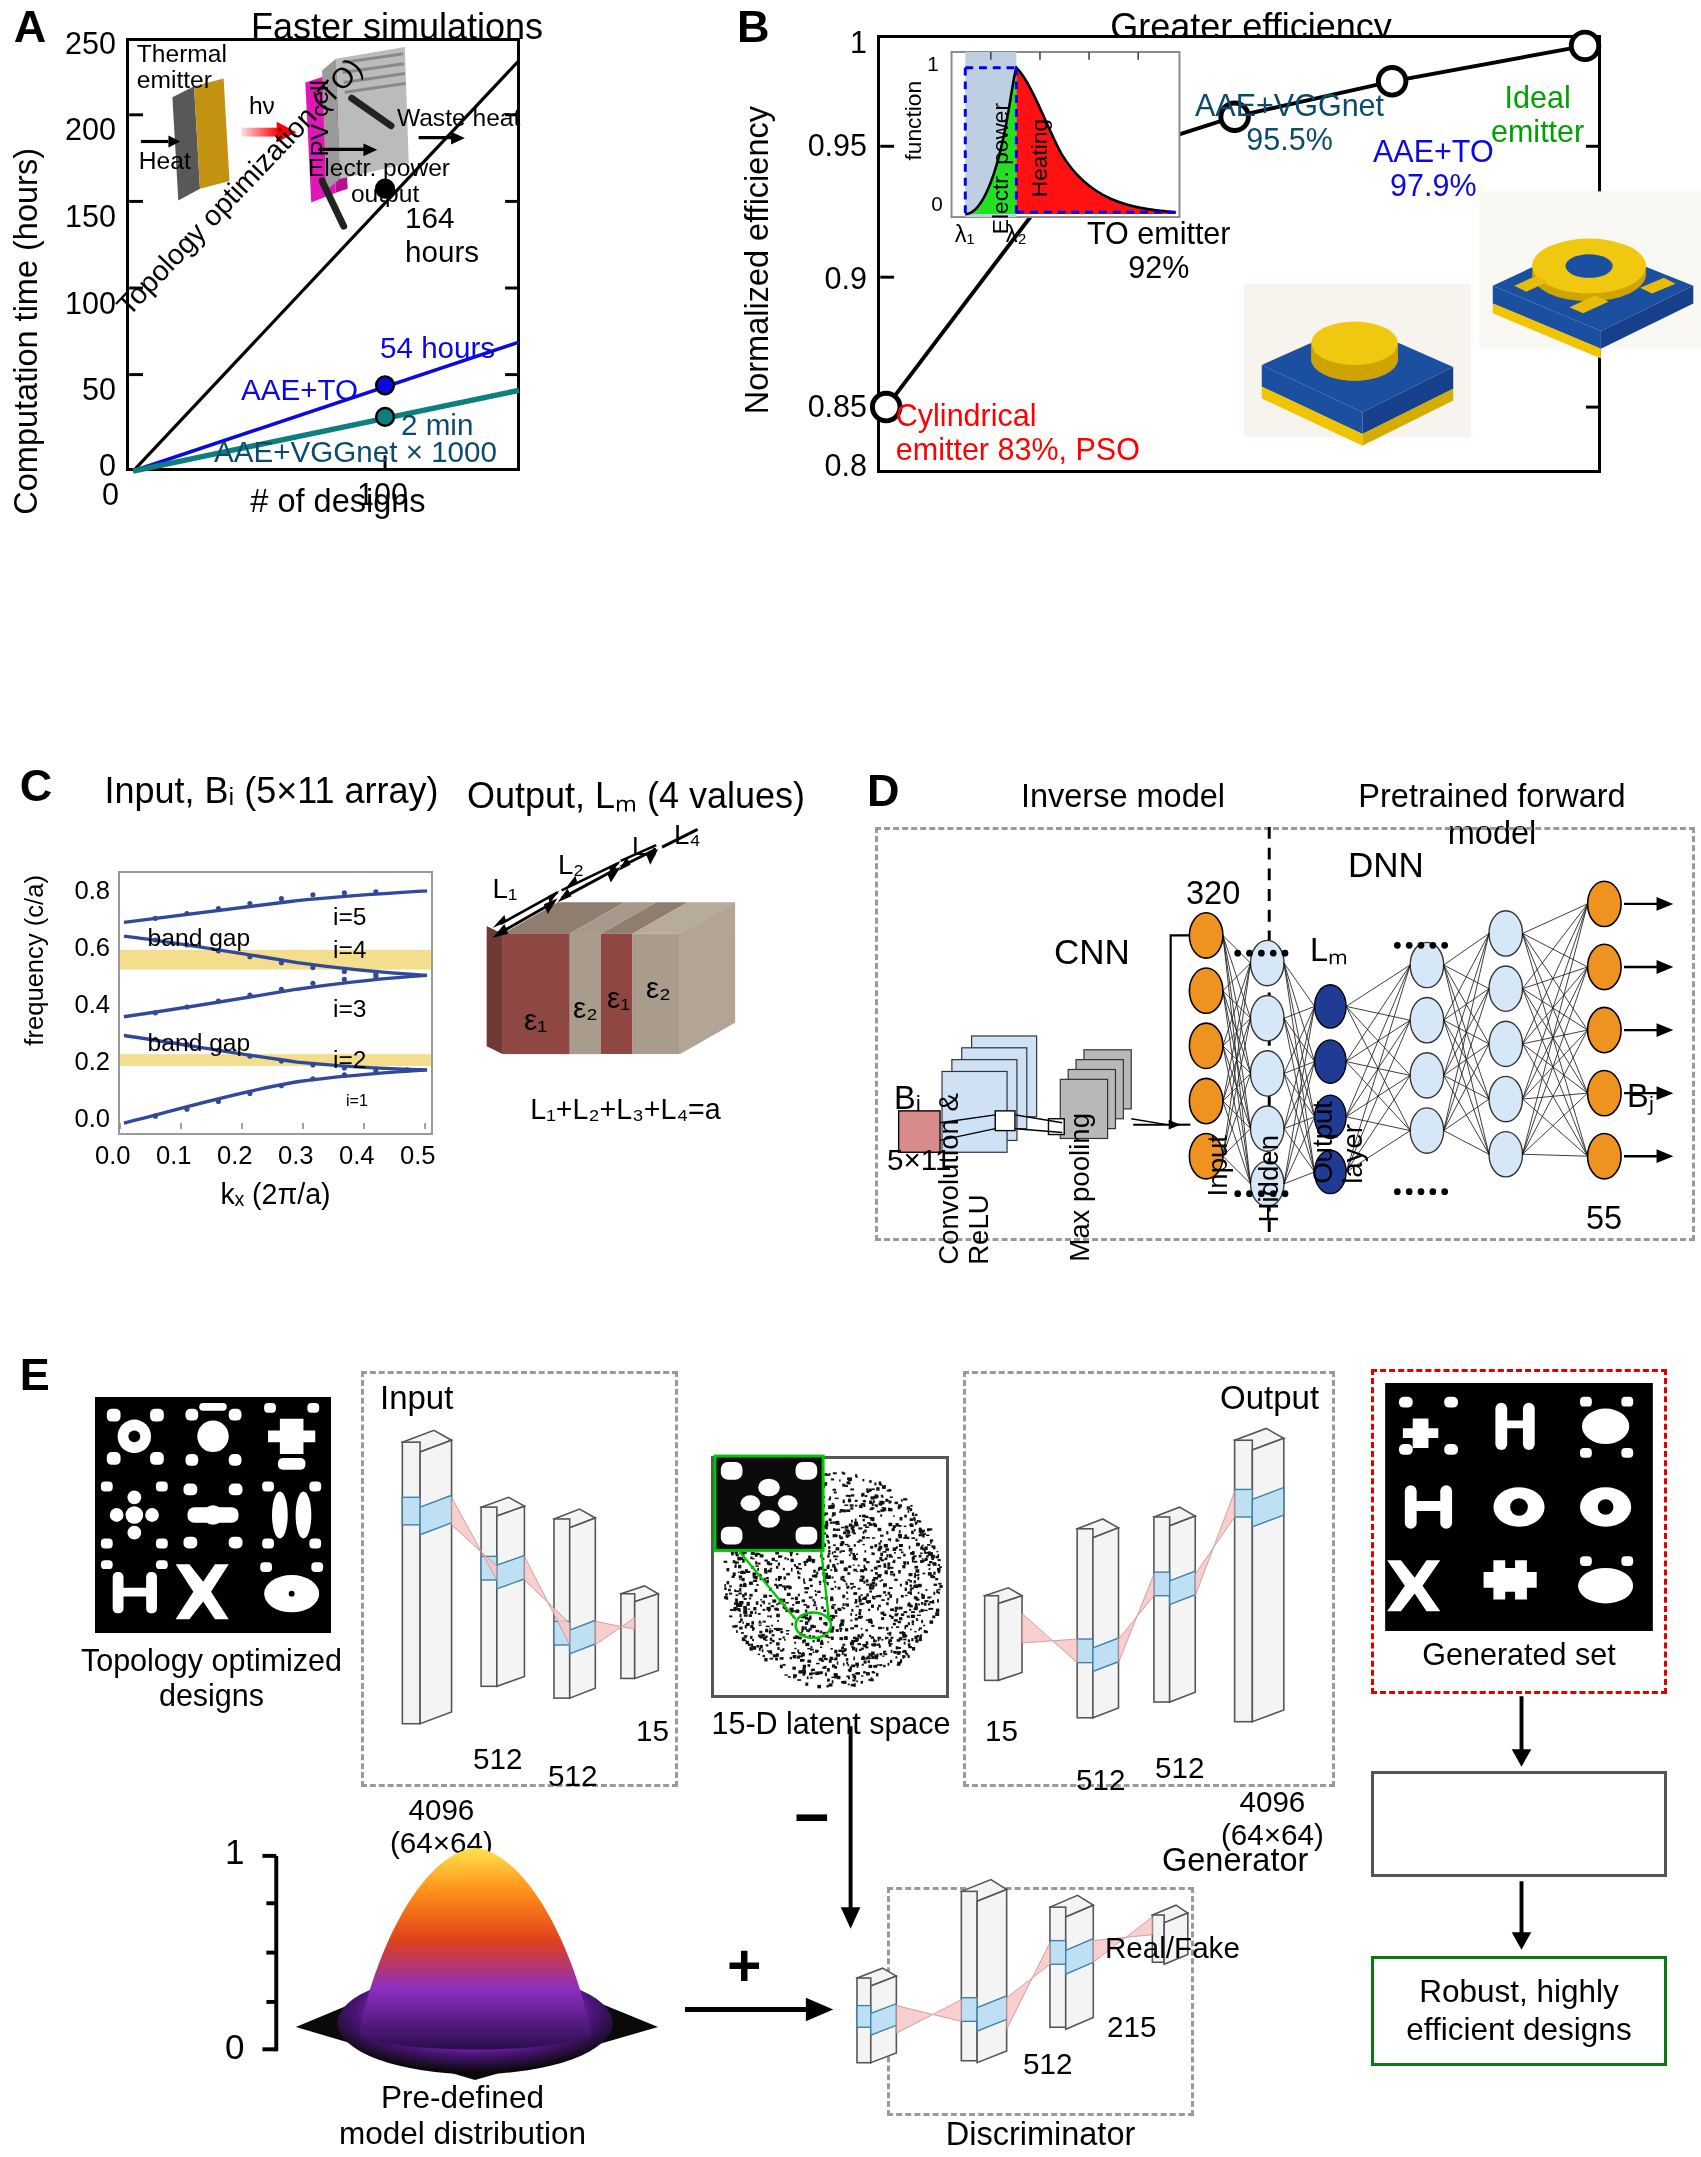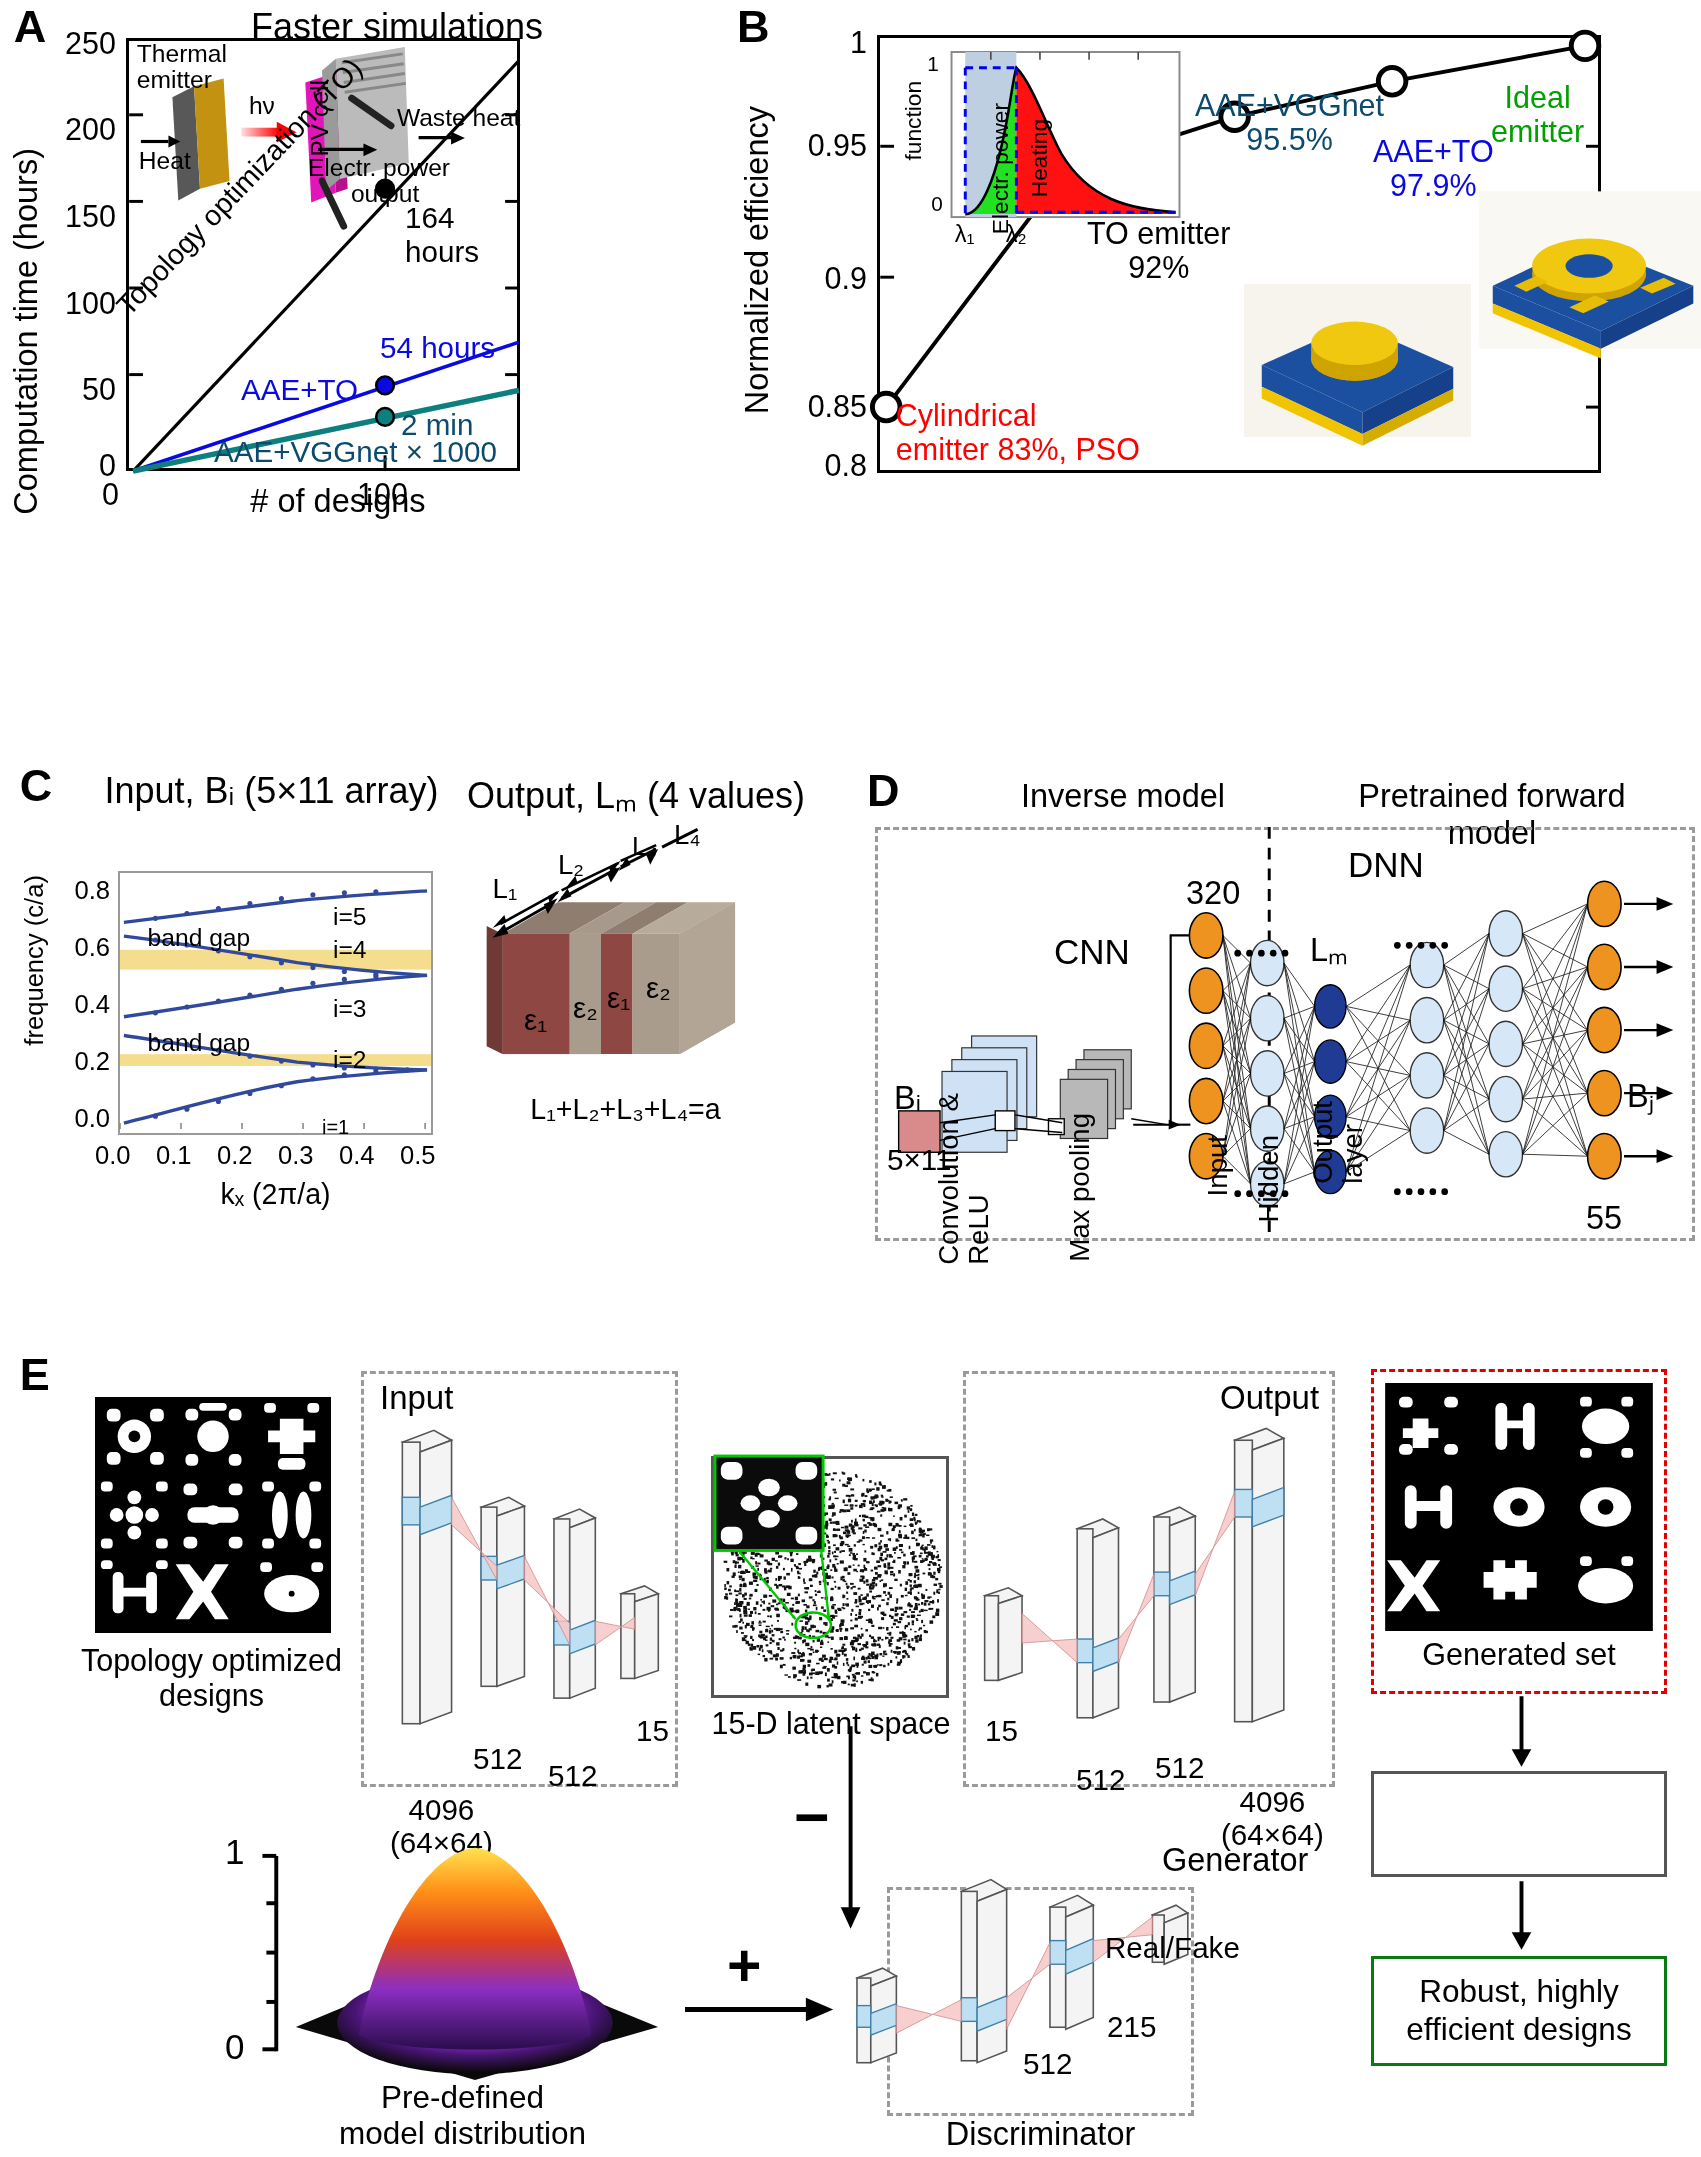--- a/index.html
+++ b/index.html
@@ -130,20 +130,21 @@
     <div class="abs small blue" style="left:112px;top:332px;font-size:29.6px;">AAE+TO</div>
     <div class="abs small teal" style="left:272px;top:367px;font-size:29.6px;">2 min</div>
     <div class="abs small teal nowrap" style="left:85px;top:394px;font-size:29.6px;">AAE+VGGnet × 1000</div>
   </div>
 
   <div class="abs axis-num" style="left:102px;top:477px;">0</div>
   <div class="abs axis-num" style="left:357px;top:477px;">100</div>
   <div class="abs" style="left:195px;top:483px;width:286px;text-align:center;font-size:32.5px;"># of designs</div>
 
   <div class="abs panel-letter" style="left:737px;top:3.9px;">B</div>
+  <div class="abs panel-title" style="left:1044px;top:5.9px;width:414px;text-align:center;">Greater efficiency</div>
 
   <div class="abs vtext" style="left:739px;top:106px;font-size:32.5px;">Normalized efficiency</div>
   <div class="abs axis-num" style="left:772px;top:24.6px;width:95px;text-align:right;">1</div>
   <div class="abs axis-num" style="left:772px;top:128px;width:95px;text-align:right;">0.95</div>
   <div class="abs axis-num" style="left:772px;top:261px;width:95px;text-align:right;">0.9</div>
   <div class="abs axis-num" style="left:772px;top:389px;width:95px;text-align:right;">0.85</div>
   <div class="abs axis-num" style="left:772px;top:448px;width:95px;text-align:right;">0.8</div>
 
   <div class="axbox" style="left:877px;top:35px;width:724px;height:438px;">
     <svg width="724" height="438" viewBox="0 0 735 445">
@@ -308,21 +309,21 @@
         <line x1="248" y1="260" x2="248" y2="254"></line>
         <line x1="310" y1="260" x2="310" y2="254"></line>
       </g>
     </svg>
     <div class="abs" style="left:27.6px;top:51px;font-size:24.6px;">band gap</div>
     <div class="abs" style="left:27.6px;top:156px;font-size:24.6px;">band gap</div>
     <div class="abs" style="left:213px;top:29.6px;font-size:24.6px;">i=5</div>
     <div class="abs" style="left:213px;top:63px;font-size:24.6px;">i=4</div>
     <div class="abs" style="left:213px;top:122px;font-size:24.6px;">i=3</div>
     <div class="abs" style="left:213px;top:173px;font-size:24.6px;">i=2</div>
-    <div class="abs" style="left:202px;top:219px;font-size:20px;margin-top:24px;">i=1</div>
+    <div class="abs" style="left:226px;top:219px;font-size:16px;">i=1</div>
   </div>
 
   <div class="abs" style="left:95px;top:1141px;font-size:25.6px;">0.0</div>
   <div class="abs" style="left:156px;top:1141px;font-size:25.6px;">0.1</div>
   <div class="abs" style="left:217px;top:1141px;font-size:25.6px;">0.2</div>
   <div class="abs" style="left:278px;top:1141px;font-size:25.6px;">0.3</div>
   <div class="abs" style="left:339px;top:1141px;font-size:25.6px;">0.4</div>
   <div class="abs" style="left:400px;top:1141px;font-size:25.6px;">0.5</div>
   <div class="abs" style="left:118px;top:1178px;width:315px;text-align:center;font-size:28.6px;">kₓ (2π/a)</div>
 

